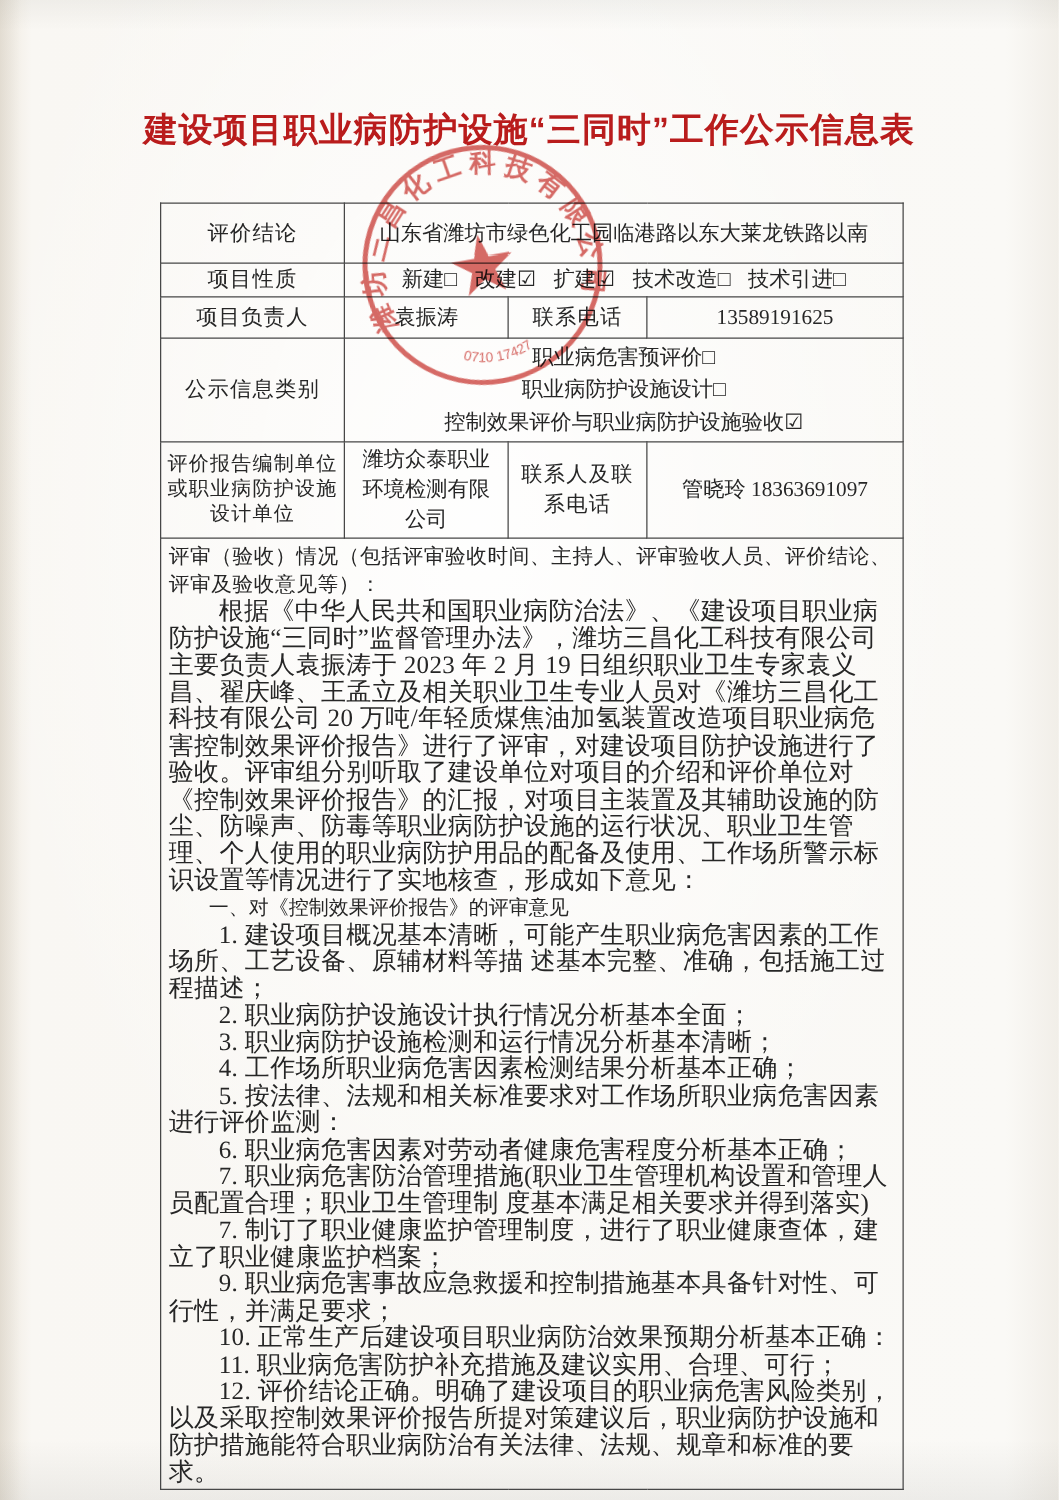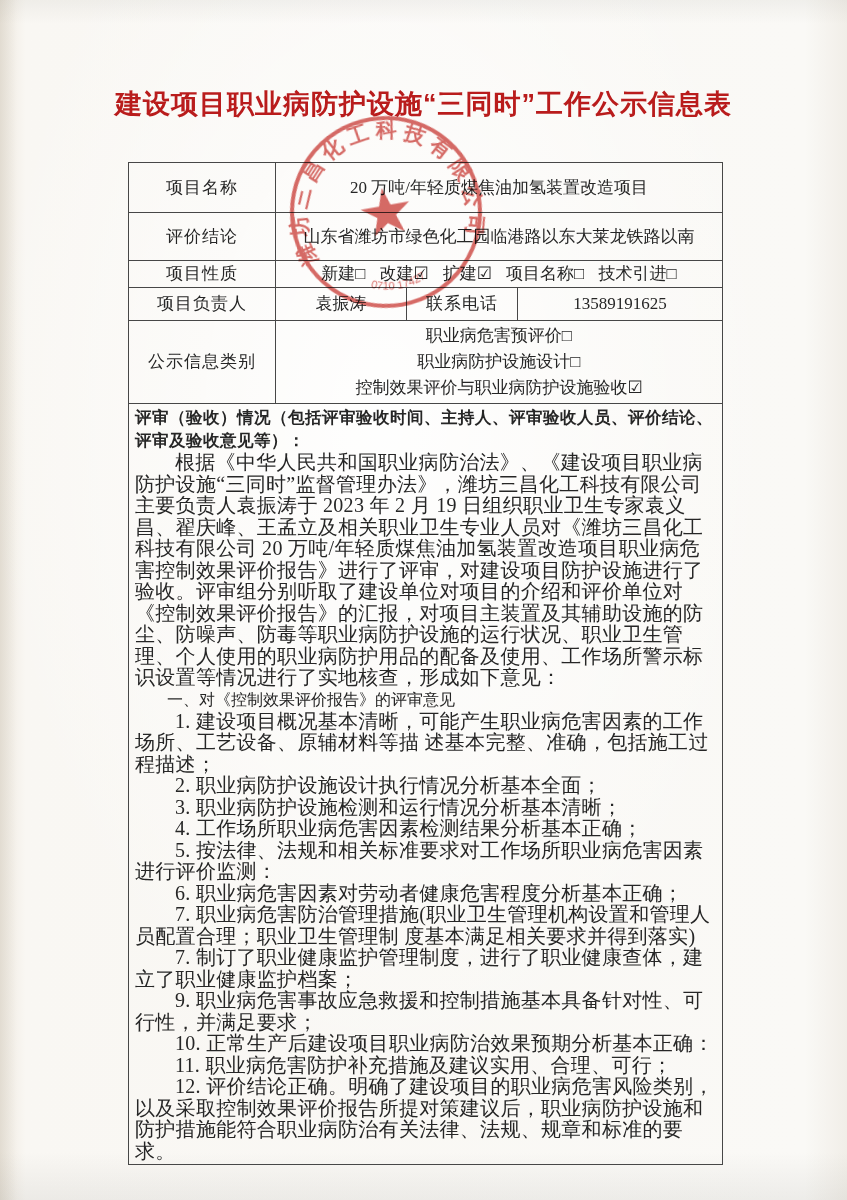--- a/index.html
+++ b/index.html
@@ -32,21 +32,21 @@
     font-size:17px;line-height:22px;color:#262626;
     padding:2px 6px;vertical-align:middle;
   }
   td.lbl{text-align:center;letter-spacing:1px;}
   td.val-c{text-align:center;}
   td.val-l{text-align:left;padding-left:12px;}
   .opt{white-space:nowrap;margin-right:14px;}
   .opt:last-child{margin-right:0;}
   .cat-line{line-height:26px;text-align:center;}
   td.review-cell{vertical-align:top;padding:6px 10px 8px 10px;}
-  .review-cell .hd{font-weight:700;letter-spacing:0.5px;}
+  .review-cell .hd{font-weight:400;letter-spacing:0.5px;}
   .review-cell p{margin:0;text-indent:2em;letter-spacing:0.3px;}
   .review-cell .para,.review-cell .item{font-size:20px;line-height:21.5px;}
   .review-cell .sec{font-weight:400;font-size:16px;line-height:22px;text-indent:2em;}
   .review-cell .hd{font-size:16.5px;line-height:23px;}
   
   .seal{
     position:absolute;left:286px;top:112px;width:200px;height:200px;
     transform:rotate(-10deg);opacity:0.82;mix-blend-mode:multiply;
     filter:blur(0.35px);pointer-events:none;
   }
@@ -59,45 +59,47 @@
 <div class="page-title">建设项目职业病防护设施“三同时”工作公示信息表</div>
 
 <table class="doc">
   <colgroup>
       <col style="width:147px">
       <col style="width:131px">
       <col style="width:111px">
       <col style="width:205px">
     </colgroup>
   <tbody>
-    <tr style="height:50px;">
-      <td class="lbl">项目名称</td>
-      <td class="val-c" colspan="3">20 万吨/年轻质煤焦油加氢装置改造项目</td>
-    </tr>
     <tr style="height:48px;">
       <td class="lbl">评价结论</td>
       <td class="val-c" colspan="3">山东省潍坊市绿色化工园临港路以东大莱龙铁路以南</td>
     </tr>
     <tr style="height:25px;">
       <td class="lbl">项目性质</td>
-      <td class="val-c" colspan="3"><span class="opt">新建□</span><span class="opt">改建☑</span><span class="opt">扩建☑</span><span class="opt">项目名称□</span><span class="opt">技术引进□</span></td>
+      <td class="val-c" colspan="3"><span class="opt">新建□</span><span class="opt">改建☑</span><span class="opt">扩建☑</span><span class="opt">技术改造□</span><span class="opt">技术引进□</span></td>
     </tr>
     <tr style="height:33px;font-family:Liberation Serif, serif;">
       <td class="lbl">项目负责人</td>
       <td class="val-c">袁振涛</td>
       <td class="lbl">联系电话</td>
       <td class="val-c">13589191625</td>
     </tr>
     <tr style="height:82px;">
       <td class="lbl">公示信息类别</td>
       <td class="val-l" colspan="3">
           <div class="cat-line">职业病危害预评价□</div>
           <div class="cat-line">职业病防护设施设计□</div>
           <div class="cat-line">控制效果评价与职业病防护设施验收☑</div>
         </td>
+    </tr>
+    <tr style="height:67px;">
+      <td class="lbl" style="font-size:16px;line-height:20px;padding:2px 2px;">评价报告编制单位或职业病防护设施设计单位</td>
+      <td class="val-c" style="line-height:24px;">潍坊众泰职业环境检测有限公司</td>
+      <td class="lbl" style="line-height:24px;">联系人及联系电话</td>
+      <td class="val-c">管晓玲 18363691097</td>
     </tr>
     <tr style="height:608px;">
       <td class="review-cell" colspan="4">
         <div class="hd">评审（验收）情况（包括评审验收时间、主持人、评审验收人员、评价结论、评审及验收意见等）：</div>
         <p class="para">根据《中华人民共和国职业病防治法》、《建设项目职业病防护设施“三同时”监督管理办法》，潍坊三昌化工科技有限公司主要负责人袁振涛于 2023 年 2 月 19 日组织职业卫生专家袁义昌、翟庆峰、王孟立及相关职业卫生专业人员对《潍坊三昌化工科技有限公司 20 万吨/年轻质煤焦油加氢装置改造项目职业病危害控制效果评价报告》进行了评审，对建设项目防护设施进行了验收。评审组分别听取了建设单位对项目的介绍和评价单位对《控制效果评价报告》的汇报，对项目主装置及其辅助设施的防尘、防噪声、防毒等职业病防护设施的运行状况、职业卫生管理、个人使用的职业病防护用品的配备及使用、工作场所警示标识设置等情况进行了实地核查，形成如下意见：</p>
         <div class="sec">一、对《控制效果评价报告》的评审意见</div>
         <div>
             <p class="item">1. 建设项目概况基本清晰，可能产生职业病危害因素的工作场所、工艺设备、原辅材料等描 述基本完整、准确，包括施工过程描述；</p>
             <p class="item">2. 职业病防护设施设计执行情况分析基本全面；</p>
             <p class="item">3. 职业病防护设施检测和运行情况分析基本清晰；</p>

